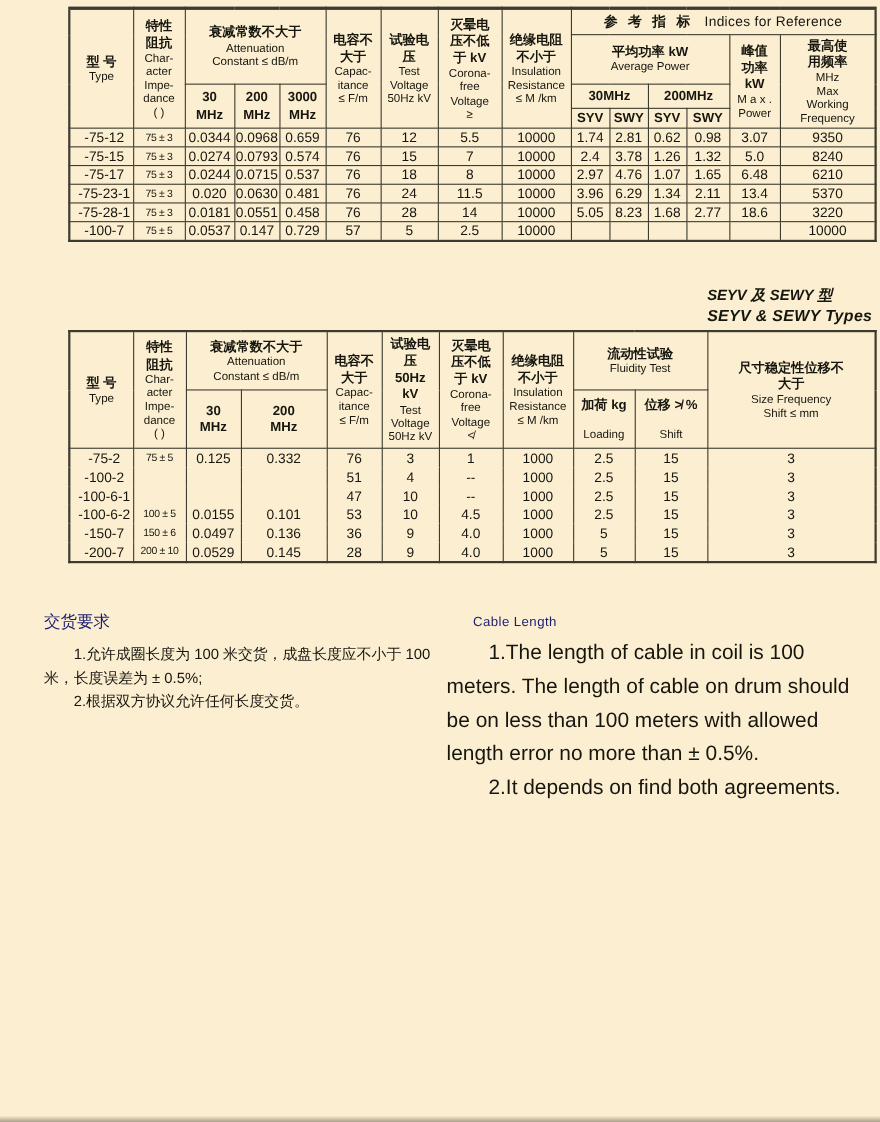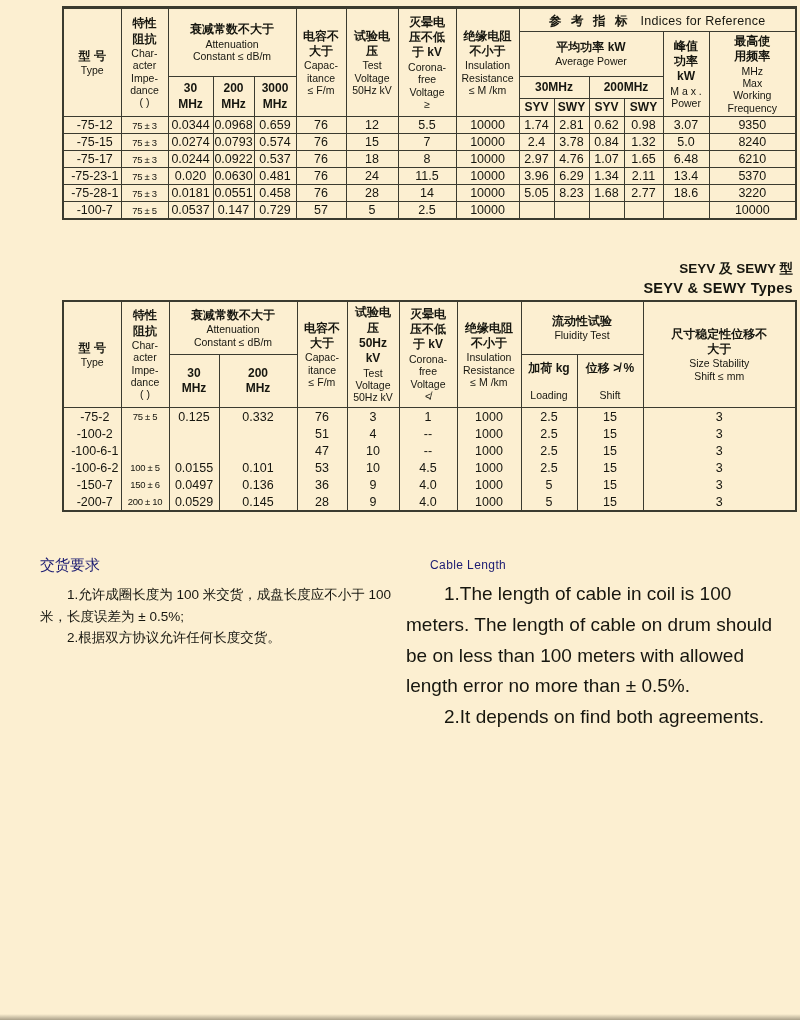--- a/index.html
+++ b/index.html
@@ -20,21 +20,21 @@
   .t1 tr.hr3>th{height:21px;}
   .t1 tr.hr4>th{height:17px;margin-top:16px;}
   .t2 tr.hr1>th{height:52px;}
   .t2 tr.hr2>th{height:52px;}
   .t1 tbody td{height:16px;font-size:12.5px;}
   .t2 tbody td{height:17px;font-size:12.5px;border-top:none;border-bottom:none;}
   .c-type{text-align:right;padding-left:5px !important;margin-left:24px;}
   .c-imp{font-size:9.5px !important;letter-spacing:-0.3px;}
   .spread .en{margin-top:13px;}
   
-  .subtitle{position:absolute;right:7px;top:260px;text-align:right;}
+  .subtitle{position:absolute;right:7px;top:260px;text-align:left;font-style:italic;}
   .sub-cn{font-size:13.5px;font-weight:bold;}
   .sub-en{font-size:14.5px;font-weight:bold;letter-spacing:0.3px;margin-top:2px;}
   
   .note{position:absolute;}
   .note-left{left:40px;top:556px;width:362px;}
   .note-right{left:406px;top:558px;width:376px;}
   .note-title{font-weight:normal;color:#1b1b72;}
   .cn-title{font-size:15px;margin:0 0 9px 0;}
   .en-title{font-size:12px;margin:0 0 7px 0;letter-spacing:0.4px;padding-left:24px;}
   .note p{margin:0;font-size:19px;line-height:1.62;text-indent:2em;}
@@ -196,30 +196,30 @@
           <td class="c-imp">75 ± 3</td>
           <td>0.0274</td>
           <td>0.0793</td>
           <td>0.574</td>
           <td>76</td>
           <td>15</td>
           <td>7</td>
           <td>10000</td>
           <td>2.4</td>
           <td>3.78</td>
-          <td>0.84</td>
+          <td>1.26</td>
           <td>1.32</td>
           <td>5.0</td>
           <td>8240</td>
         </tr>
         <tr>
           <td class="c-type">-75-17</td>
           <td class="c-imp">75 ± 3</td>
           <td>0.0244</td>
-          <td>0.0922</td>
+          <td>0.0715</td>
           <td>0.537</td>
           <td>76</td>
           <td>18</td>
           <td>8</td>
           <td>10000</td>
           <td>2.97</td>
           <td>4.76</td>
           <td>1.07</td>
           <td>1.65</td>
           <td>6.48</td>
@@ -350,21 +350,21 @@
 Resistance
 ≤ M /km</div>
           </th>
         <th colspan="2">
             <div class="cn pre">流动性试验</div>
             <div class="en pre">Fluidity Test</div>
           </th>
         <th rowspan="2">
             <div class="cn pre">尺寸稳定性位移不
 大于</div>
-            <div class="en pre">Size Stability
+            <div class="en pre">Size Frequency
 Shift ≤ mm</div>
           </th>
       </tr>
       <tr class="hr2">
         <th>
             <div class="cn pre">30
 MHz</div>
           </th>
         <th>
             <div class="cn pre">200

